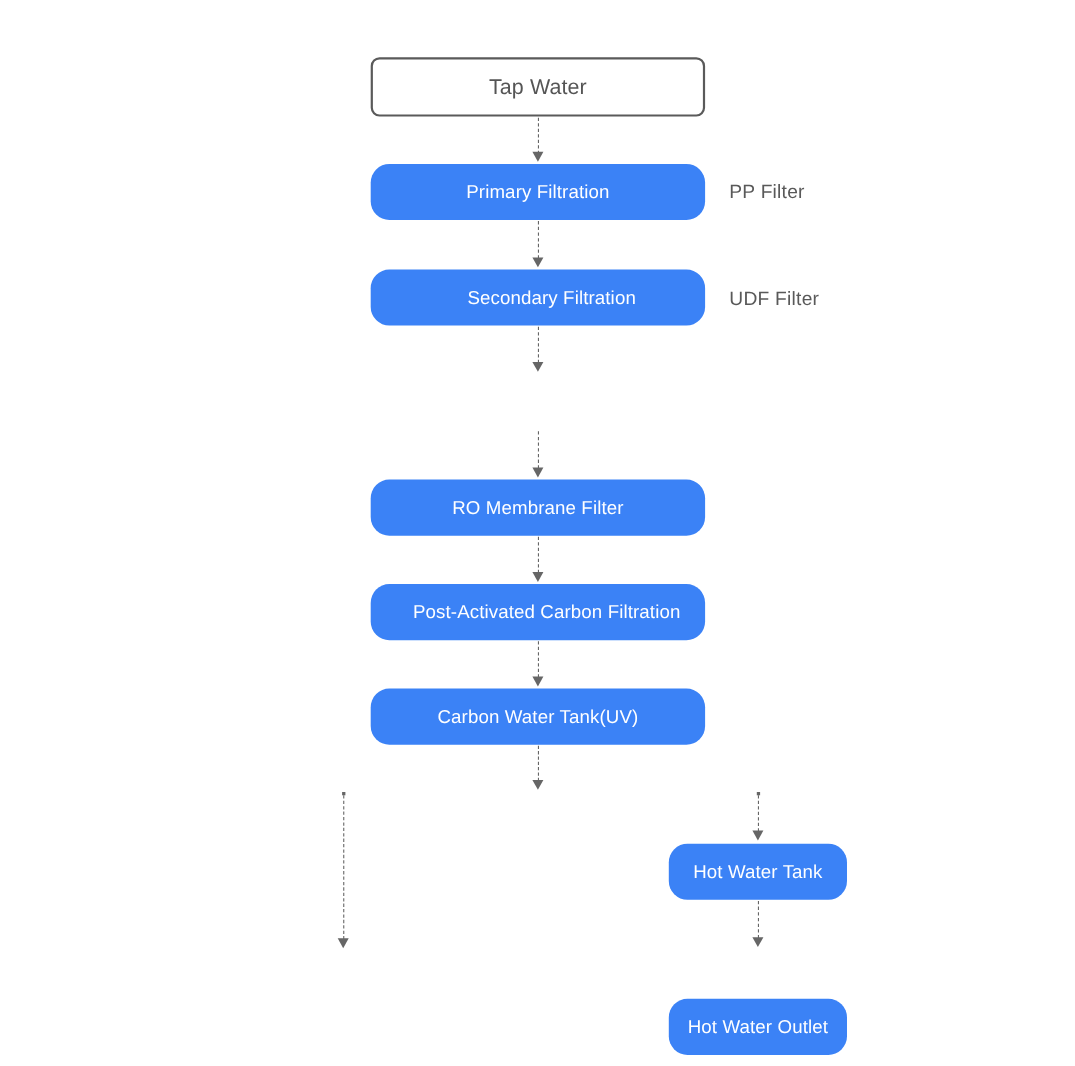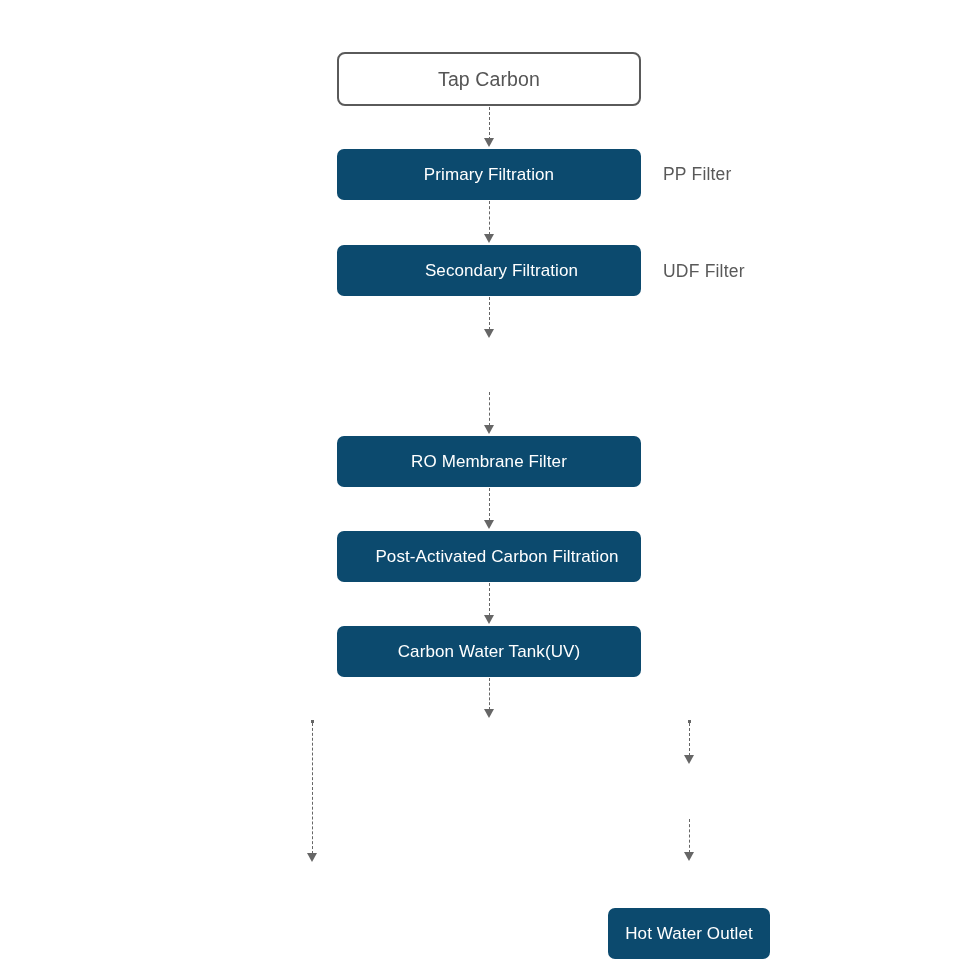--- a/index.html
+++ b/index.html
@@ -27,23 +27,24 @@
     box-sizing: border-box;
     display: flex;
     align-items: center;
     justify-content: center;
     text-align: center;
     border-radius: 7px;
     white-space: nowrap;
     letter-spacing: 0.1px;
   }
   .node.process {
-    background: #0c4a6e;
+    background: #3b82f6;
     color: #ffffff;
     font-size: 17px;
+    border-radius: 17px;
   }
   .node.source {
     background: #ffffff;
     color: #555555;
     border: 2px solid #5a5a5a;
     font-size: 19.5px;
     border-radius: 8px;
   }
 
   
@@ -82,21 +83,21 @@
     background: #666666;
     margin-left: -1.5px;
   }
 </style>
 </head>
 <body>
 
 <div id="canvas">
 
   <div class="node source col-main" style="top:52px; height:54px;">
-    <span>Tap Carbon</span>
+    <span>Tap Water</span>
   </div>
 
   <div class="edge" style="left:489px; top:107px; height:33px;"></div>
   <div class="arrowhead" style="left:489px; top:138px;"></div>
 
   <div class="node process col-main" style="top:149px;">
     <span>Primary Filtration</span>
   </div>
   <div class="side-label" style="left:663px; top:164px;">PP Filter</div>
 
@@ -138,20 +139,23 @@
 
   <div class="edge-stub" style="left:312px; top:720px;"></div>
   <div class="edge" style="left:312px; top:723px; height:131px;"></div>
   <div class="arrowhead" style="left:312px; top:853px;"></div>
 
 
   <div class="edge-stub" style="left:689px; top:720px;"></div>
   <div class="edge" style="left:689px; top:723px; height:33px;"></div>
   <div class="arrowhead" style="left:689px; top:755px;"></div>
 
+  <div class="node process col-hot" style="top:767px;">
+    <span>Hot Water Tank</span>
+  </div>
 
   <div class="edge" style="left:689px; top:819px; height:34px;"></div>
   <div class="arrowhead" style="left:689px; top:852px;"></div>
 
   <div class="node process col-hot" style="top:908px;">
     <span>Hot Water Outlet</span>
   </div>
 
 </div>
 

